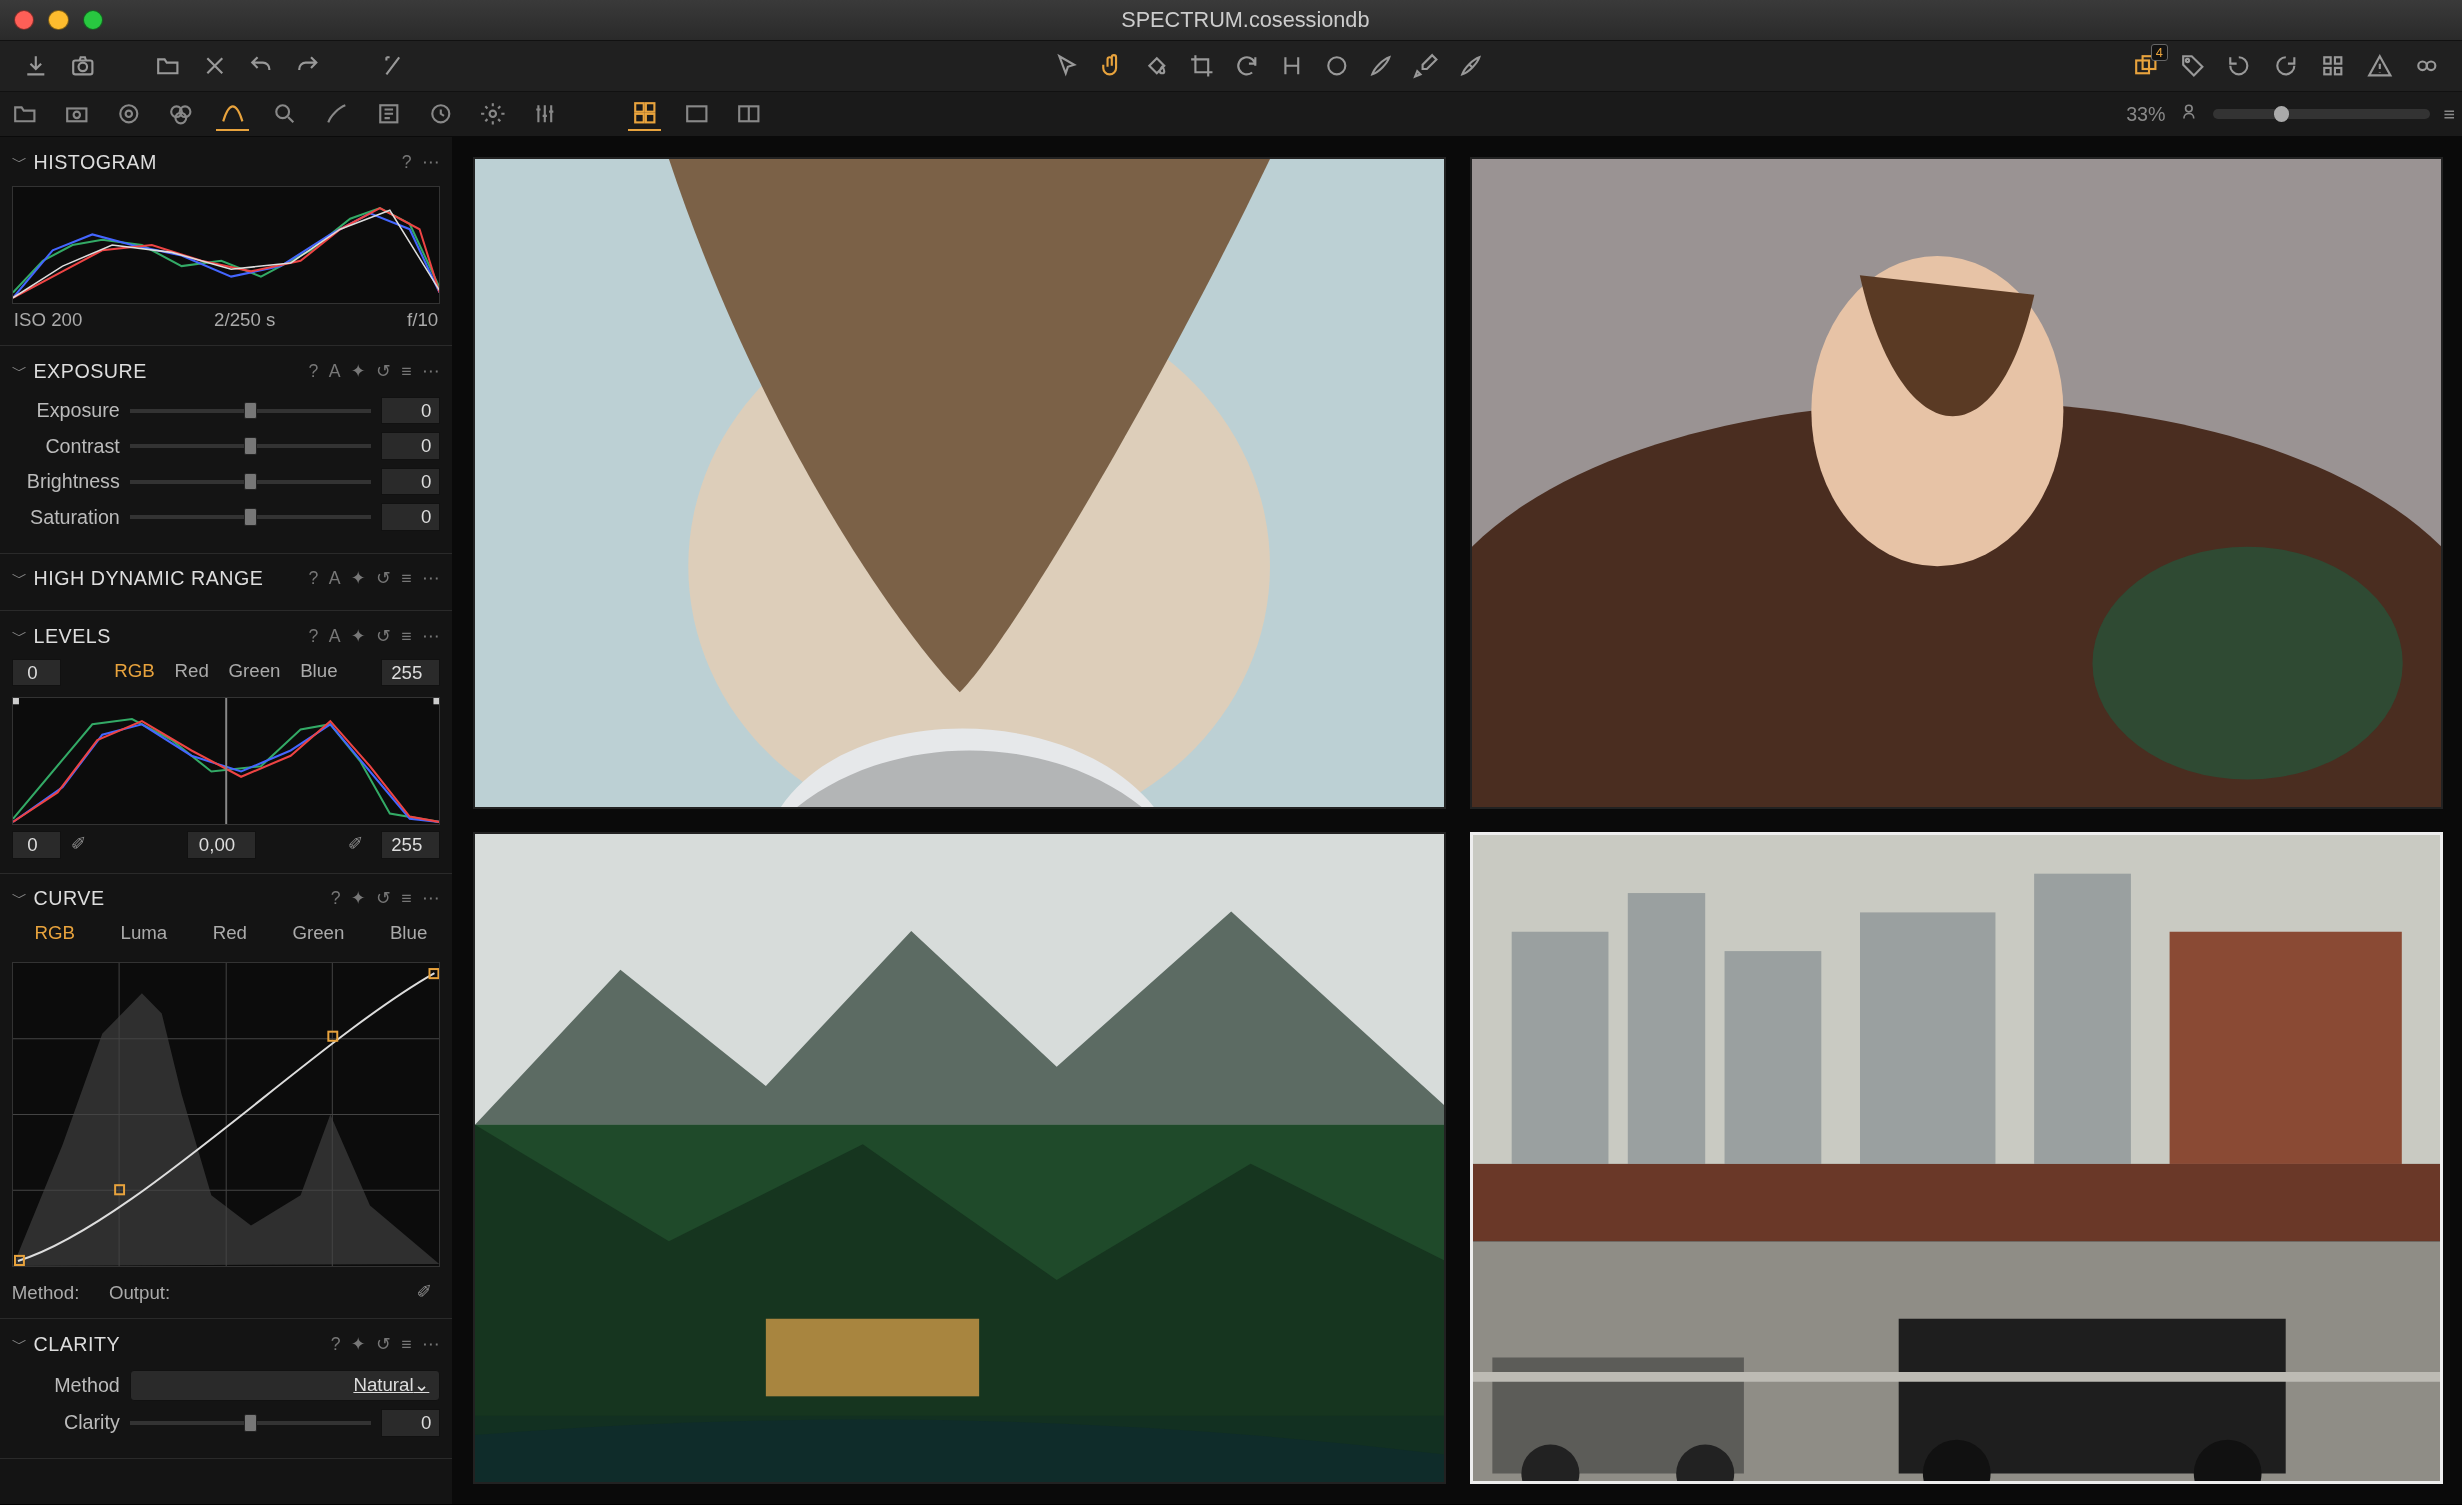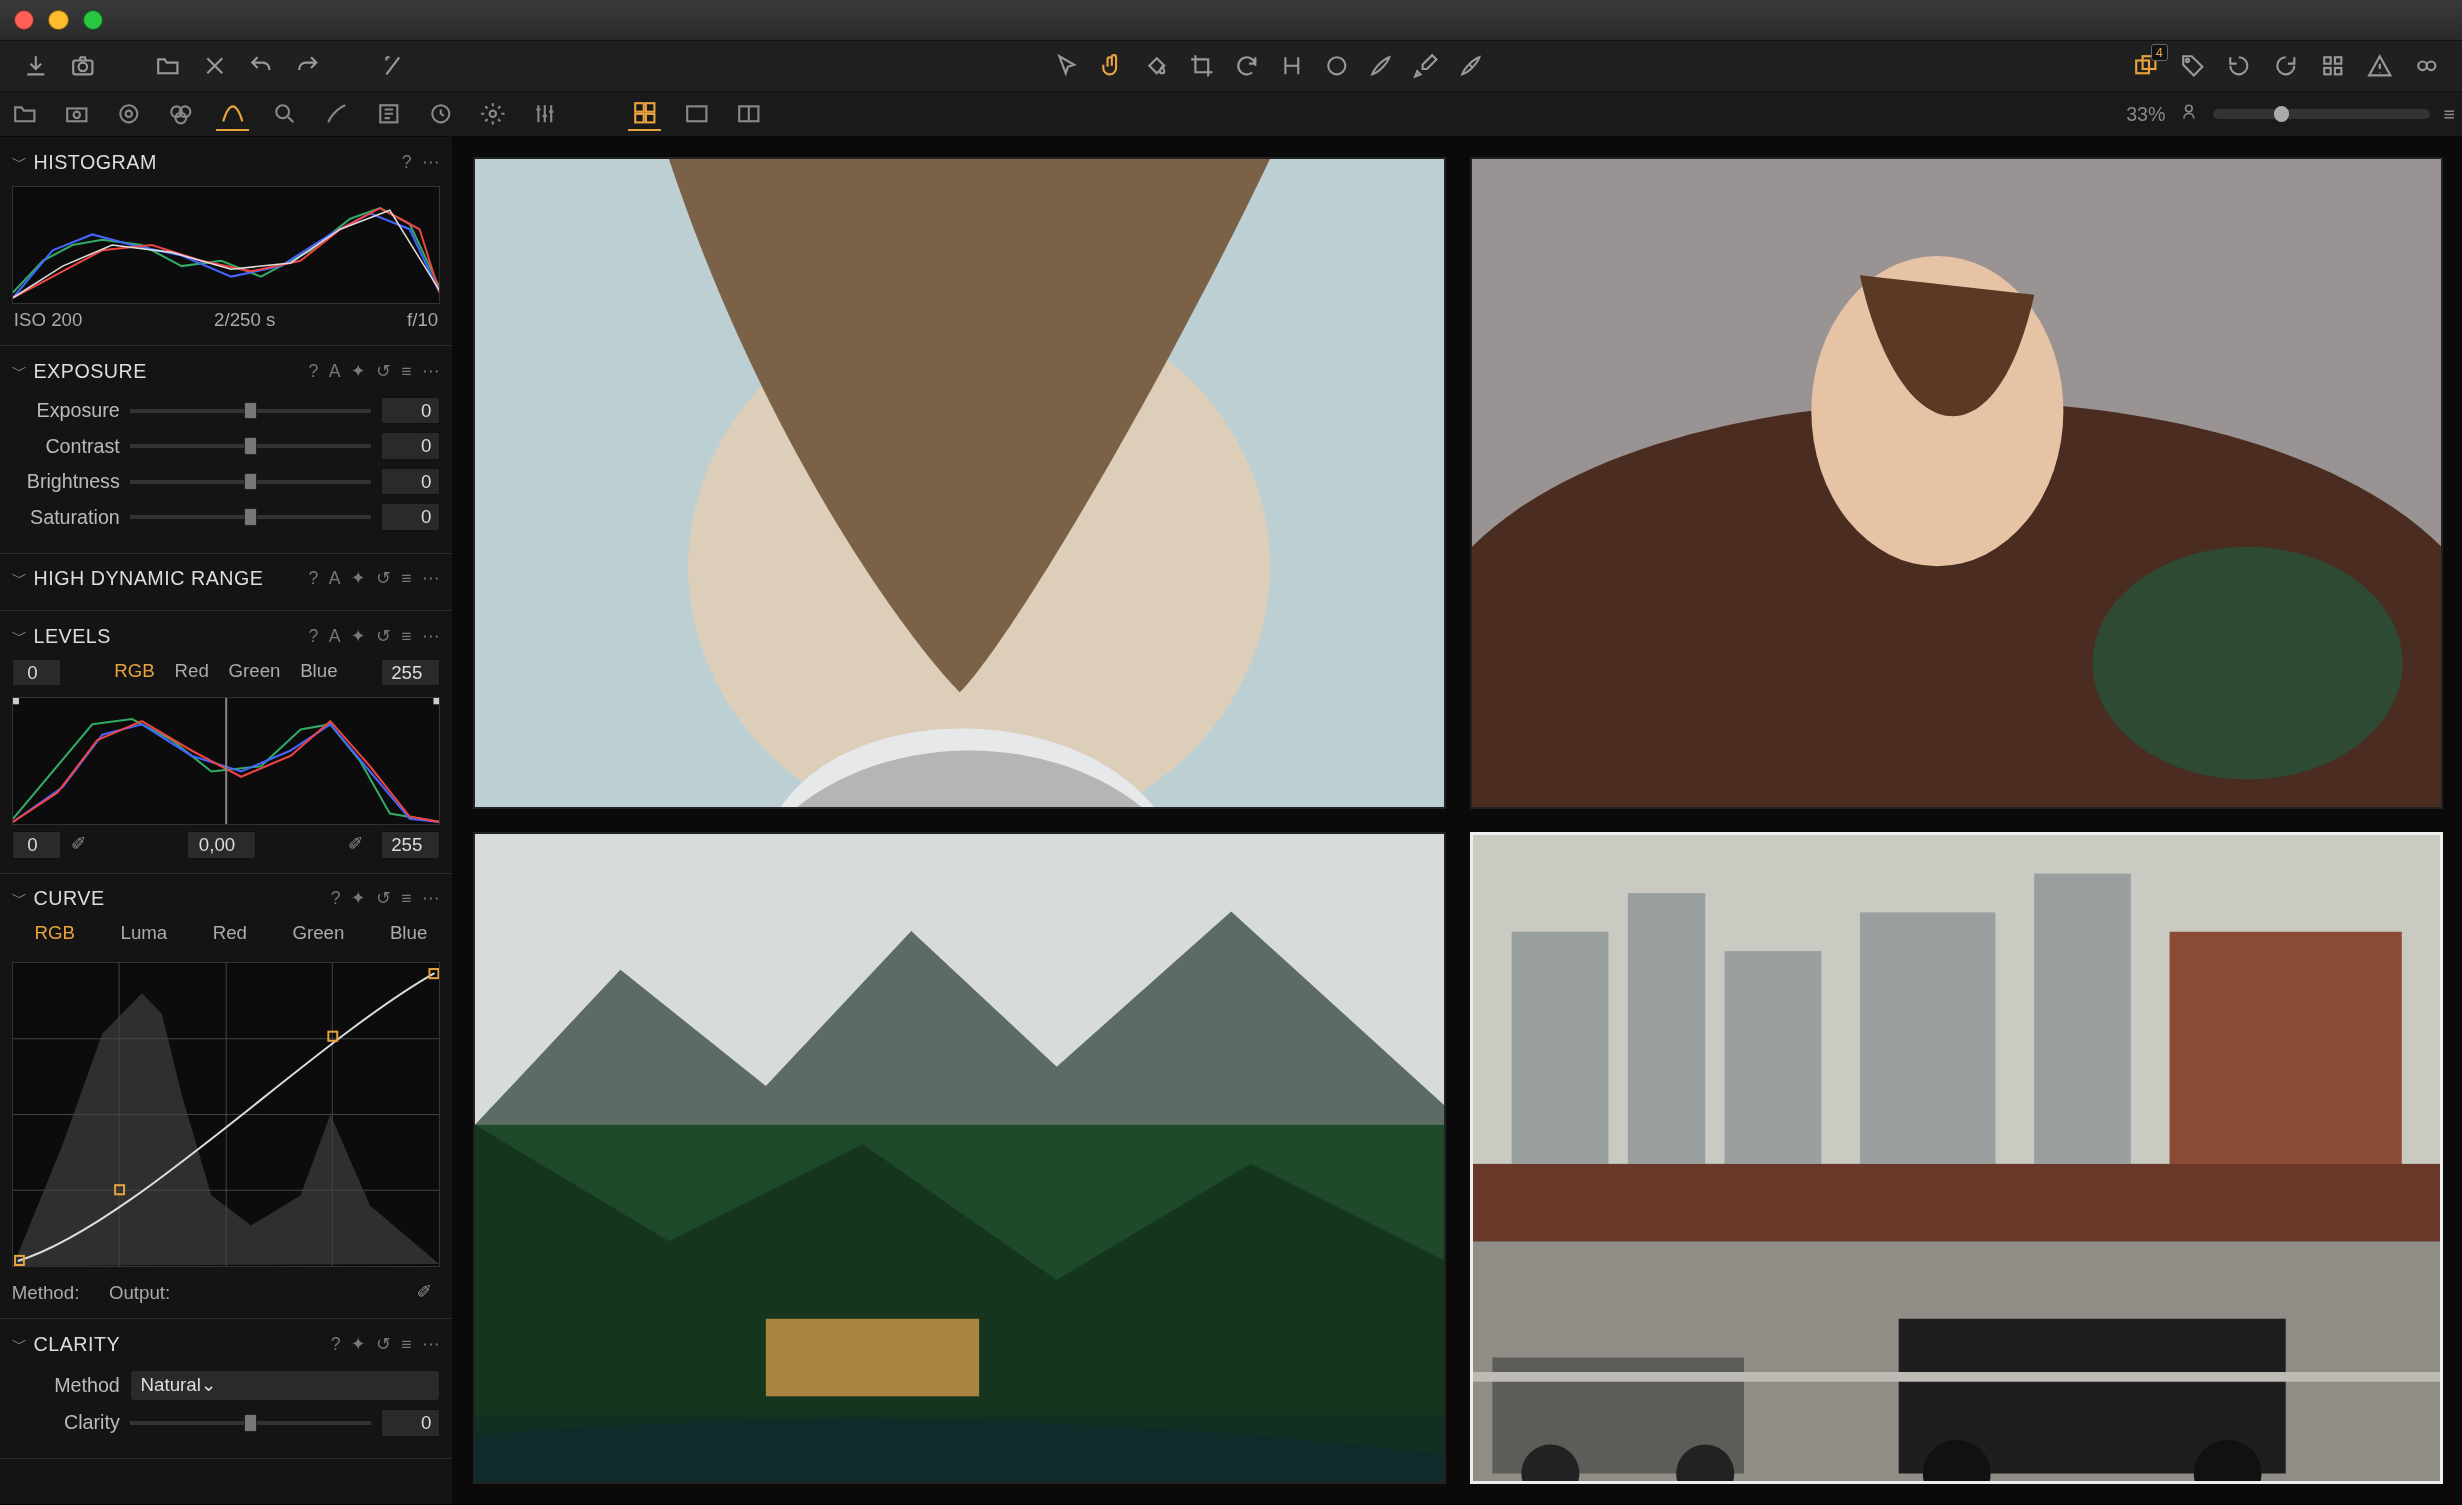--- a/index.html
+++ b/index.html
@@ -58,21 +58,21 @@
 .pills .sel { color:#e8a33d; }
 .lvlrow { display:flex; align-items:center; gap:13.8px; font-size:18.7px; color:#ccc;}
 .bigbox { height:128px; background:#0c0c0c; border:1px solid #333; margin:5.9px 0; position:relative; overflow:hidden;}
 .dropper { width:23.6px; height:23.6px; color:#888; }
 
 
 .curvebox { height:305px; background:#0c0c0c; border:1px solid #333; margin:7.9px 0; position:relative; overflow:hidden;}
 .iorow { display:flex; gap:29.6px; font-size:18.7px; color:#aaa; padding-top:5.9px; align-items:center;}
 
 
-.select { flex:1; height:31.5px; background:#2a2a2a; border:1px solid #111; border-radius:3.9px; font-size:18.7px; color:#ddd; display:flex; align-items:center; padding:0 9.9px; justify-content:flex-start;}
+.select { flex:1; height:31.5px; background:#2a2a2a; border:1px solid #111; border-radius:3.9px; font-size:18.7px; color:#ddd; display:flex; align-items:center; padding:0 9.9px; justify-content:flex-end;text-decoration:underline;}
 
 
 .thumbimg { background:#222; border:2px solid transparent; position:relative; overflow:hidden;}
 .thumbimg.selected { border:3px solid #eee; }
 .photo { position:absolute; inset:0; }
 
 
 .sidebar::-webkit-scrollbar{width:0;}
 
 
@@ -80,20 +80,21 @@
 </style>
 </head>
 <body>
 
 <div class="titlebar">
   <div class="traffic">
     <div class="tl red"></div>
     <div class="tl yellow"></div>
     <div class="tl green"></div>
   </div>
+  <div class="title">SPECTRUM.cosessiondb</div>
   <div style="width:62px"></div>
 </div>
 
 <div class="toolbar">
   <div class="tool stroke">
       <svg viewBox="0 0 24 24">
         <path d="M12 3v12M7 10l5 5 5-5M4 20h16"></path>
       </svg>
     </div>
   <div class="tool stroke">

